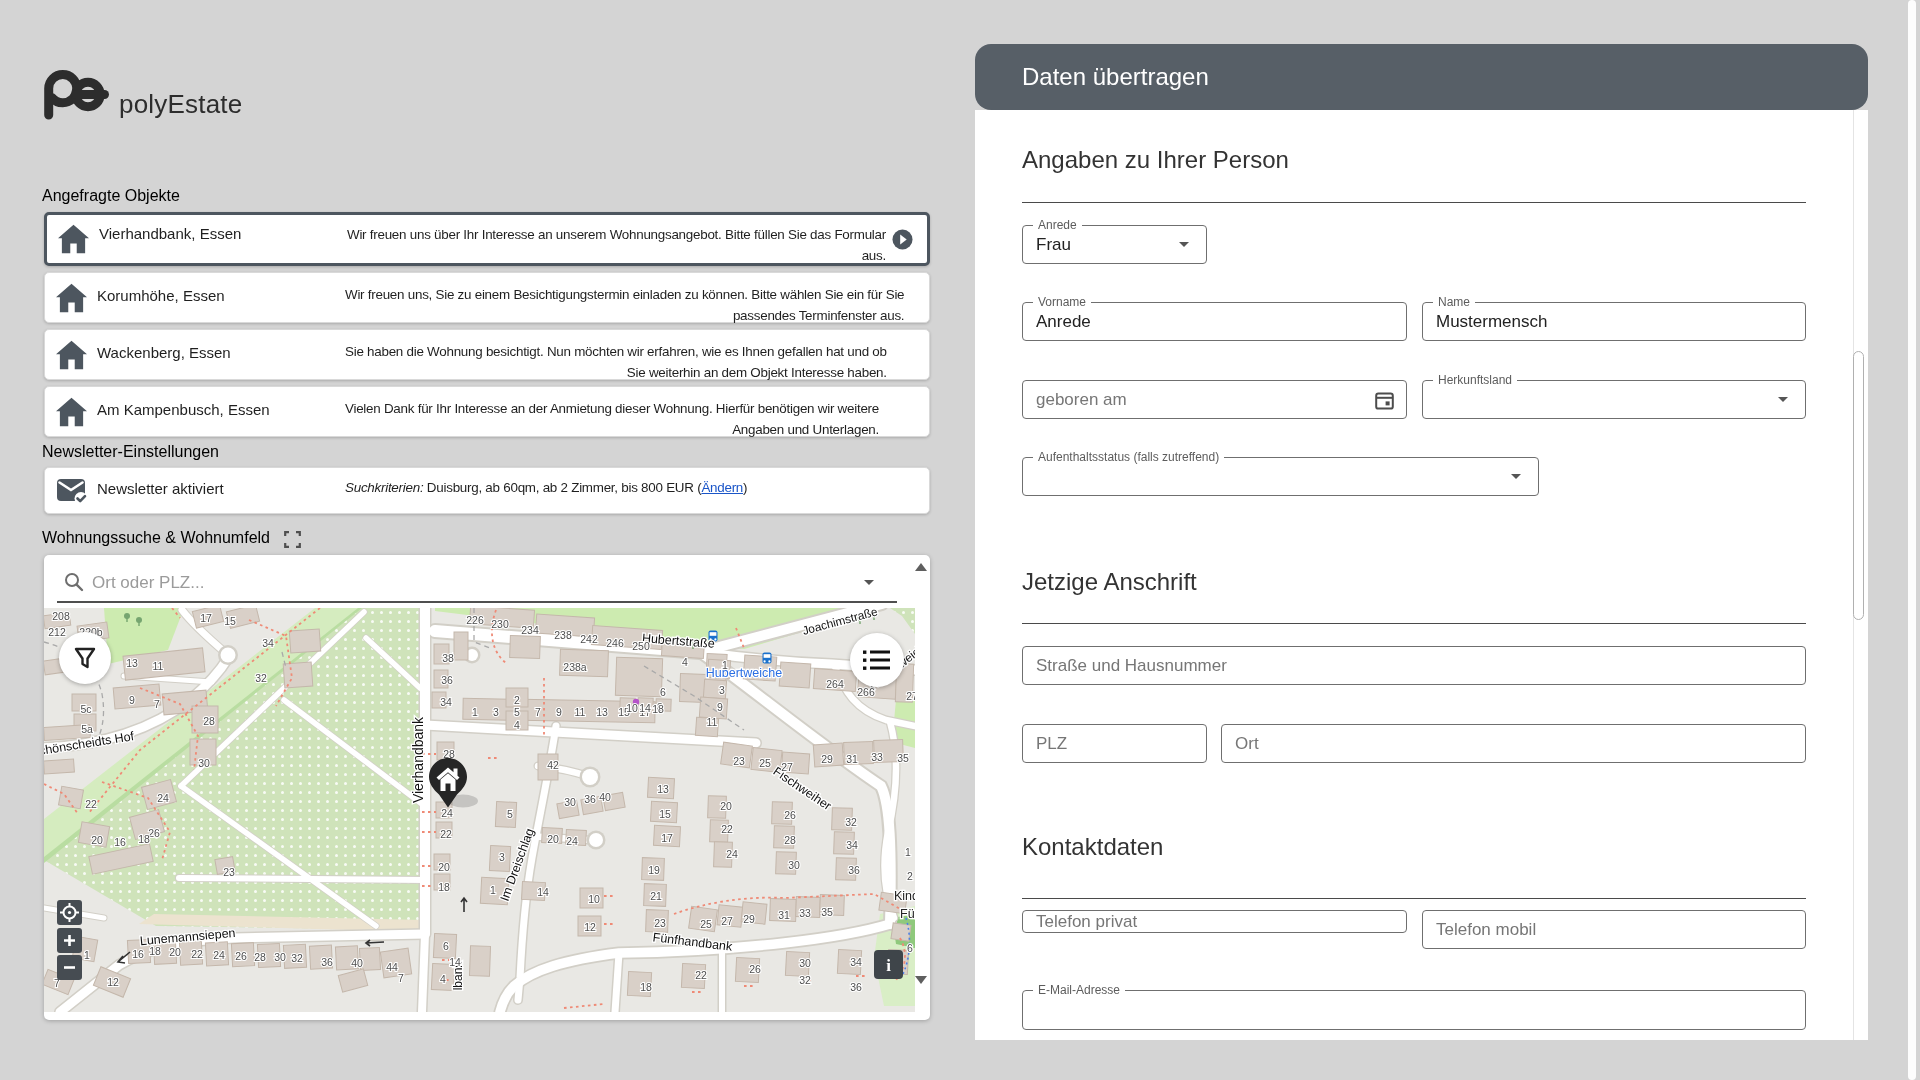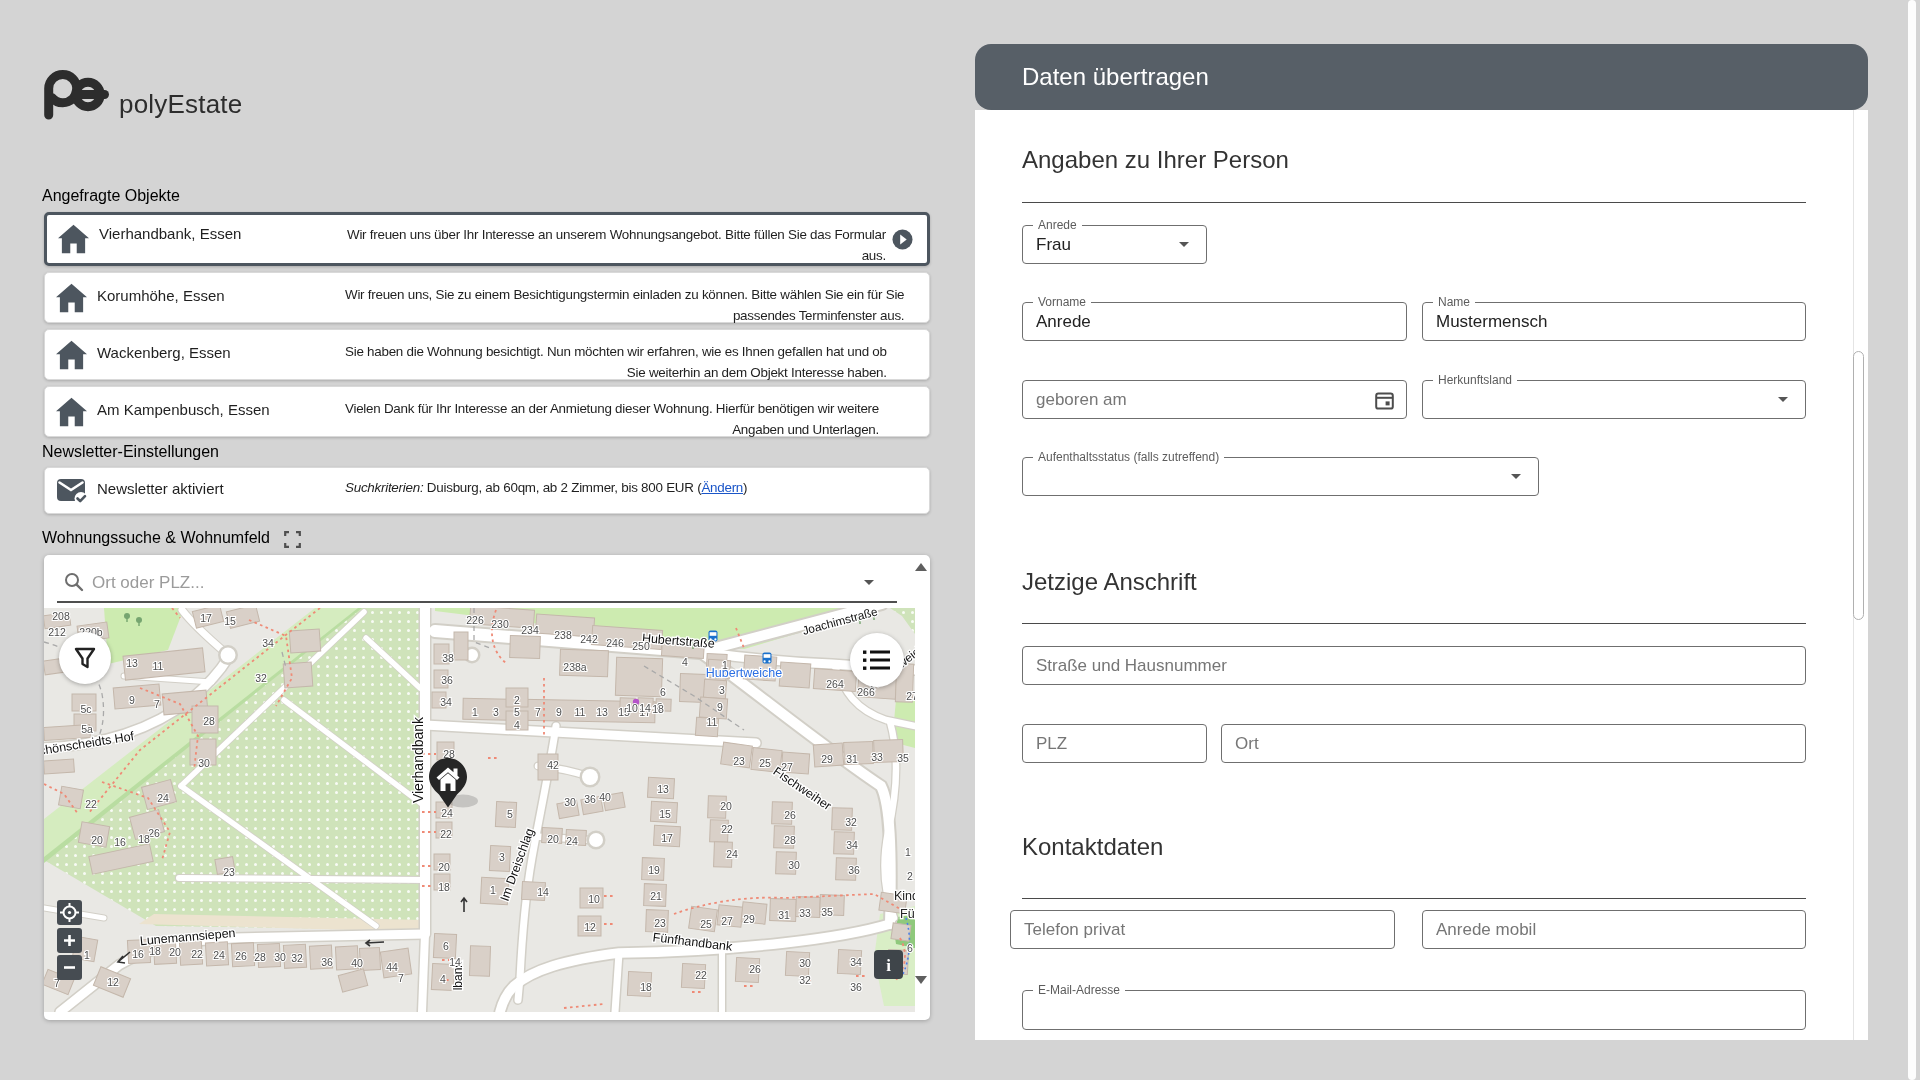--- a/index.html
+++ b/index.html
@@ -591,25 +591,25 @@
     <div class="fld" style="left:47px;top:614px;width:185px;height:39px">
       <div class="val ph">PLZ</div>
     </div>
     <div class="fld" style="left:246px;top:614px;width:585px;height:39px">
       <div class="val ph">Ort</div>
     </div>
 
     <div class="h2" style="top:723px">Kontaktdaten</div>
     <div class="rule" style="top:788px"></div>
 
-    <div class="fld" style="left:35px;top:800px;width:385px;height:39px">
+    <div class="fld" style="left:47px;top:800px;width:385px;height:23px">
       <div class="val ph">Telefon privat</div>
     </div>
     <div class="fld" style="left:447px;top:800px;width:384px;height:39px">
-      <div class="val ph">Anrede mobil</div>
+      <div class="val ph">Telefon mobil</div>
     </div>
 
     <div class="fld" style="left:47px;top:880px;width:784px;height:40px">
       <div class="lab">E-Mail-Adresse</div>
     </div>
 
     <div class="abs" style="left:878px;top:0;width:1px;height:930px;background:#e4e4e4"></div>
     <div class="abs" style="left:878px;top:241px;width:11px;height:269px;background:#fff;border:1px solid #b0b0b0;border-radius:6px"></div>
   </div>
 </div>

